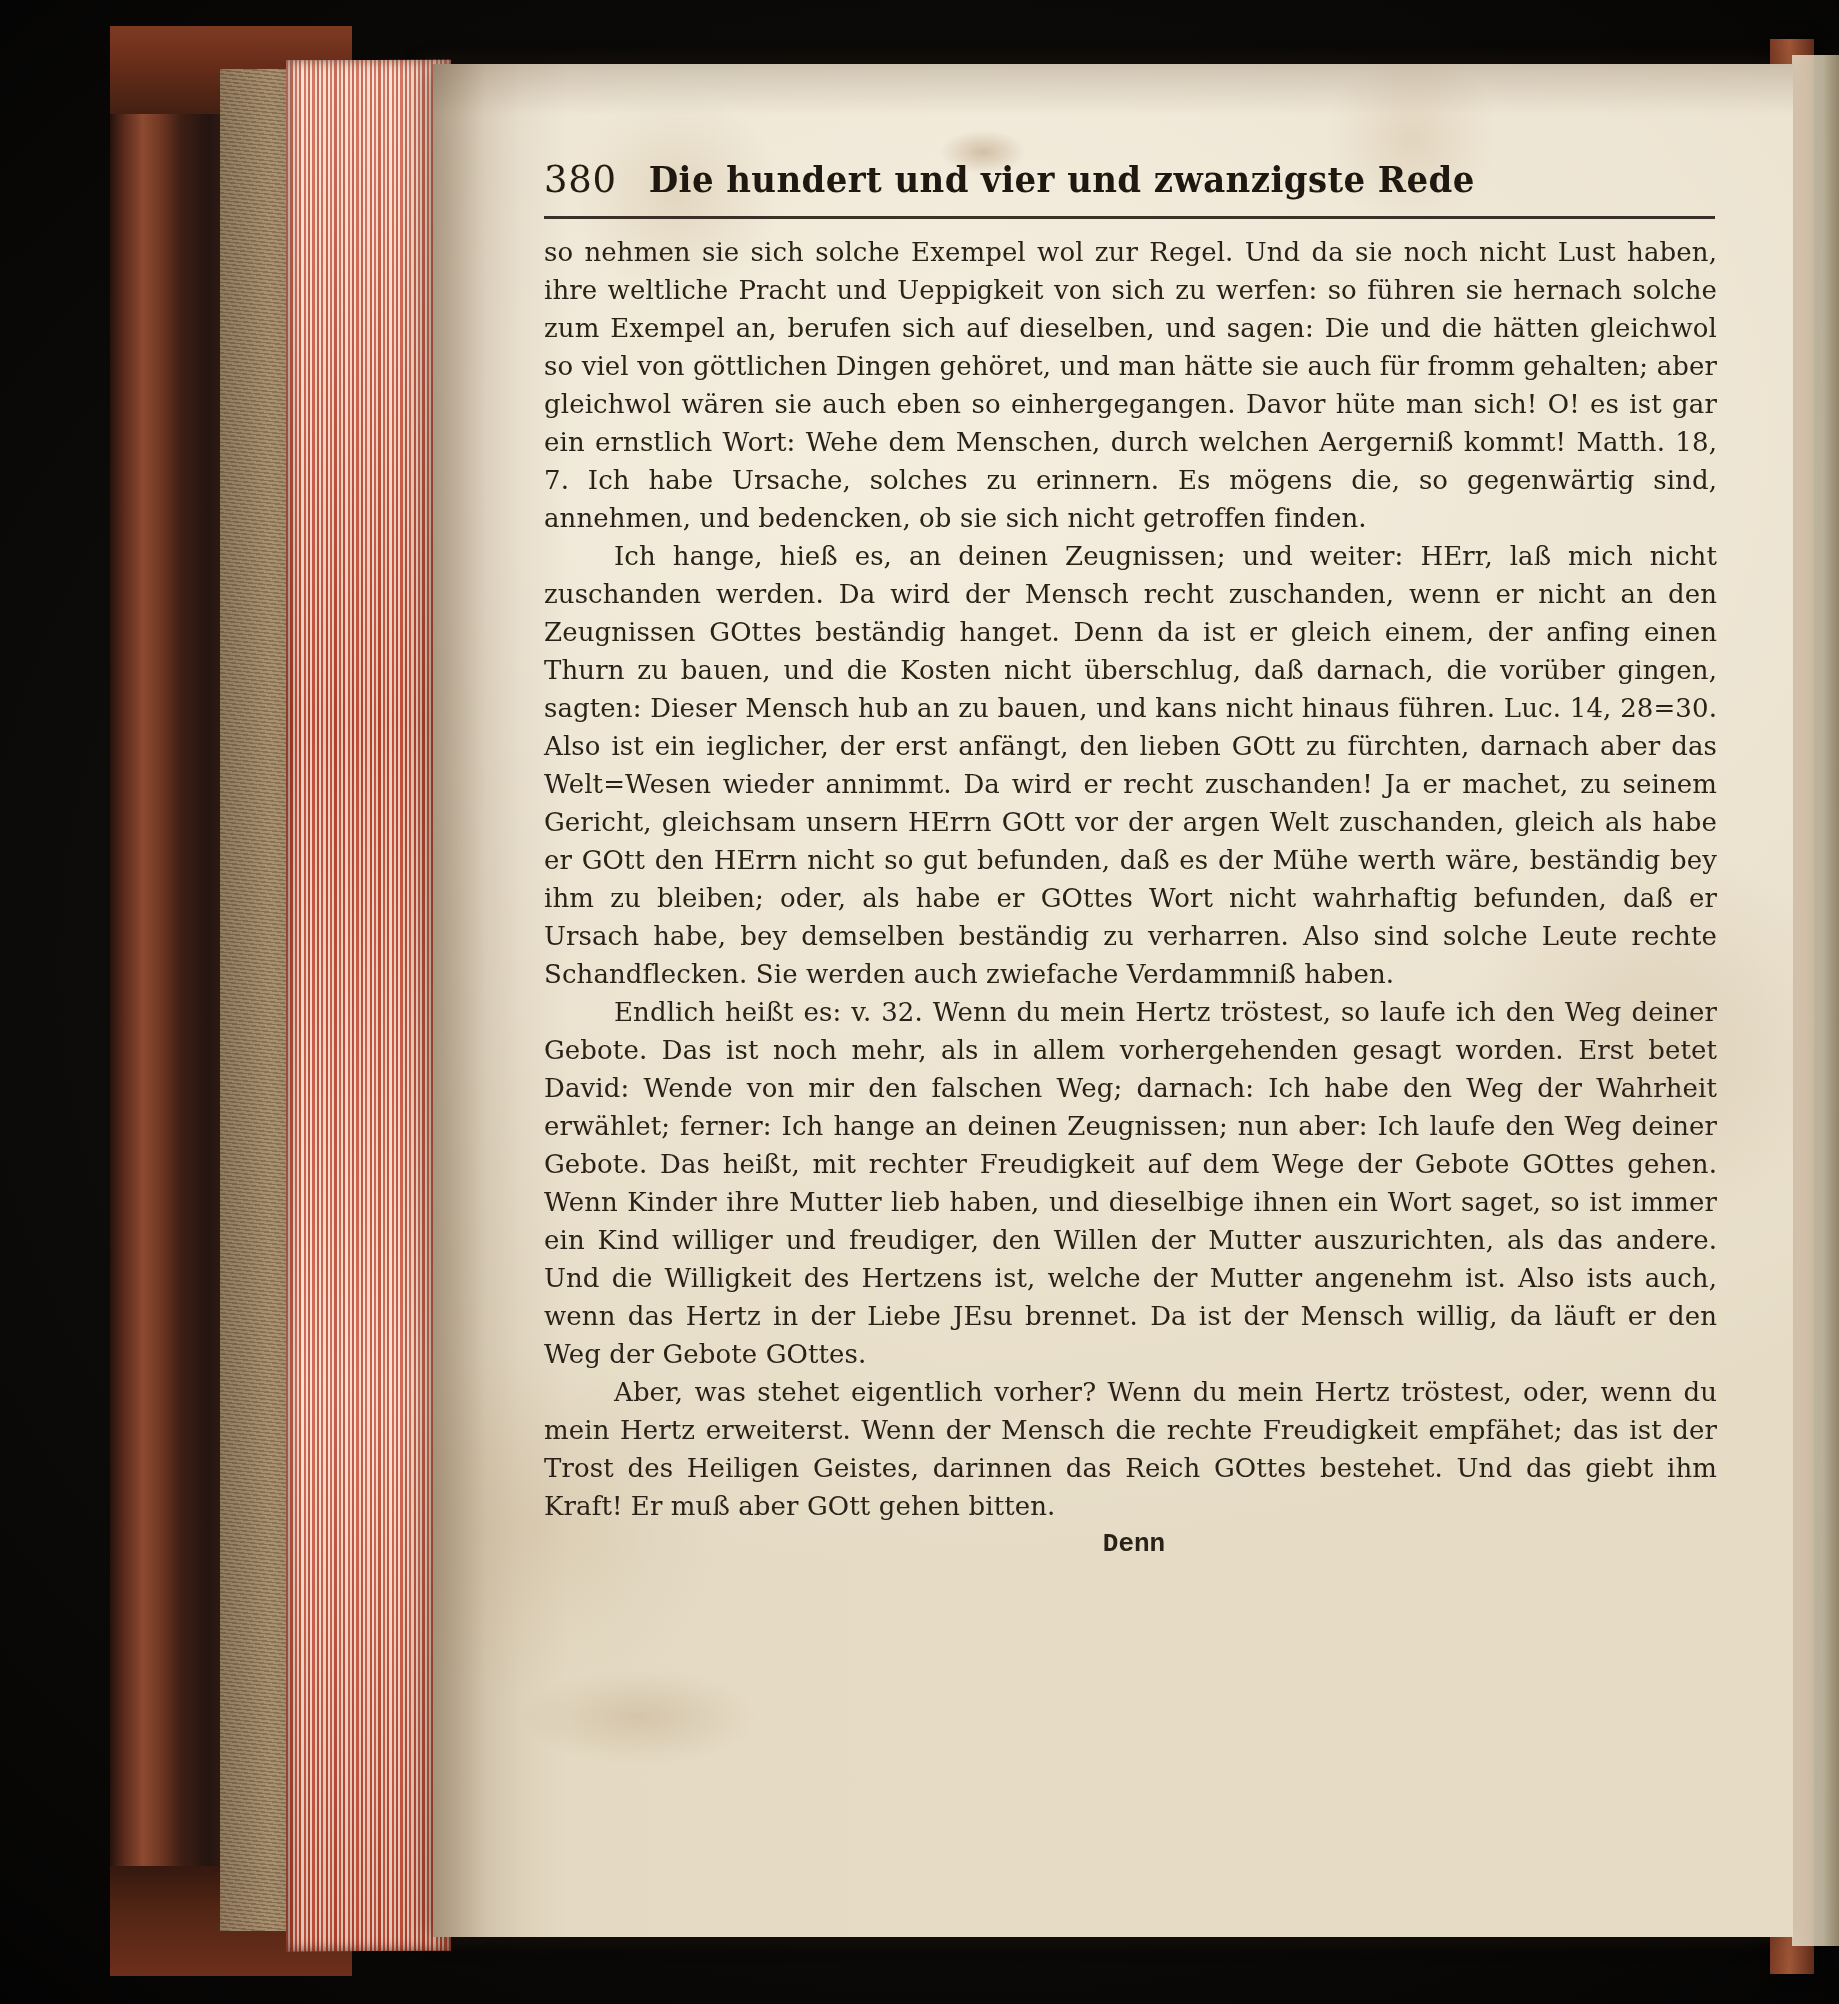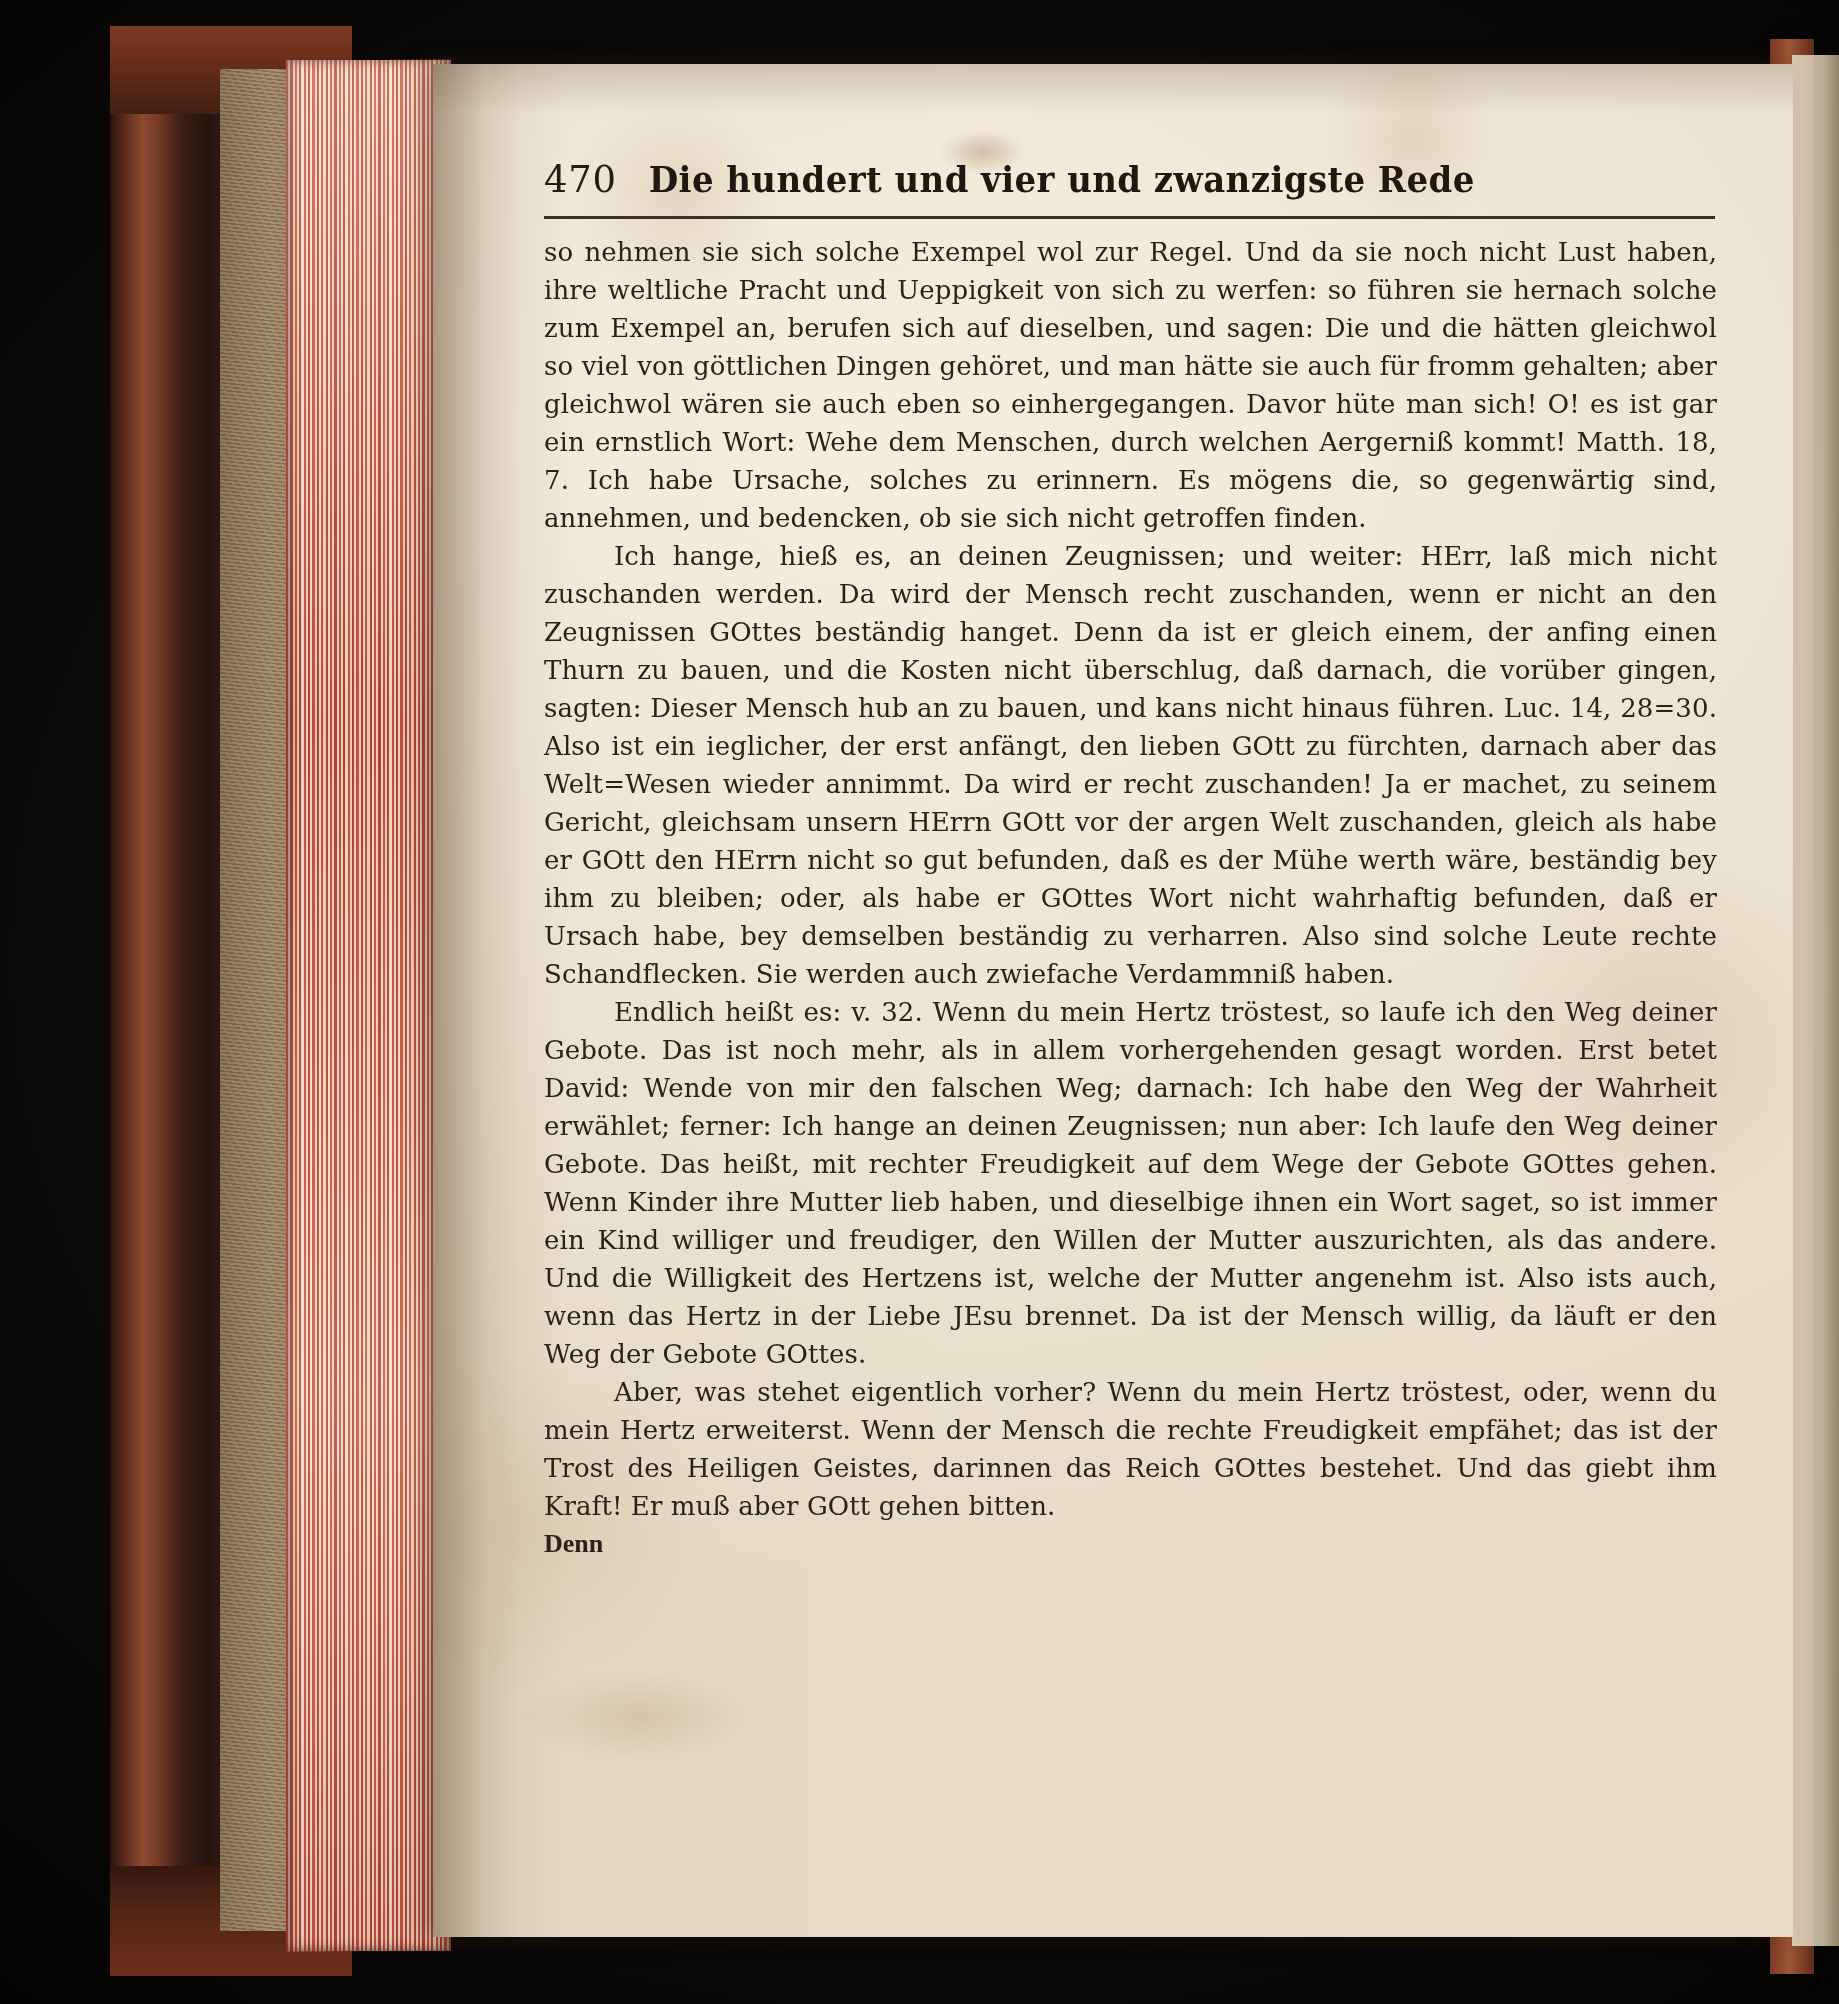--- a/index.html
+++ b/index.html
@@ -238,22 +238,22 @@
     text-indent: 0;
   }
   .body p.indent {
     text-indent: 70px;
   }
   .body p + p {
     margin-top: 0px;
   }
   .catchword {
     margin-top: 4.4px;
-    text-align: left;
-    font-family: Liberation Serif, serif;
+    text-align: center;
+    font-family: Liberation Mono, monospace;
     font-size: 26px;
     color: #2a2118;
     font-weight: bold;
   }
 </style>
 </head>
 <body>
 
 <div id="scan">
   <div class="bg-vignette"></div>
@@ -274,21 +274,21 @@
     <div class="page">
       <div class="page-grain"></div>
       <div class="page-foxing-a"></div>
       <div class="page-foxing-b"></div>
       <div class="page-shadow-gutter"></div>
       <div class="page-shadow-top"></div>
 
       <div class="text-col">
 
         <div class="header-row">
-          <div class="folio">470</div>
+          <div class="folio">380</div>
           <div class="running-title">Die hundert und vier und zwanzigste Rede</div>
         </div>
 
         <div class="rule"></div>
 
         <div class="body">
           <p>so nehmen sie sich solche Exempel wol zur Regel. Und da sie noch nicht Lust haben, ihre weltliche Pracht und Ueppigkeit von sich zu werfen: so führen sie hernach solche zum Exempel an, berufen sich auf dieselben, und sagen: Die und die hätten gleichwol so viel von göttlichen Dingen gehöret, und man hätte sie auch für fromm gehalten; aber gleichwol wären sie auch eben so einhergegangen. Davor hüte man sich! O! es ist gar ein ernstlich Wort: Wehe dem Menschen, durch welchen Aergerniß kommt! Matth. 18, 7. Ich habe Ursache, solches zu erinnern. Es mögens die, so gegenwärtig sind, annehmen, und bedencken, ob sie sich nicht getroffen finden.</p>
           <p class="indent">Ich hange, hieß es, an deinen Zeugnissen; und weiter: HErr, laß mich nicht zuschanden werden. Da wird der Mensch recht zuschanden, wenn er nicht an den Zeugnissen GOttes beständig hanget. Denn da ist er gleich einem, der anfing einen Thurn zu bauen, und die Kosten nicht überschlug, daß darnach, die vorüber gingen, sagten: Dieser Mensch hub an zu bauen, und kans nicht hinaus führen. Luc. 14, 28=30. Also ist ein ieglicher, der erst anfängt, den lieben GOtt zu fürchten, darnach aber das Welt=Wesen wieder annimmt. Da wird er recht zuschanden! Ja er machet, zu seinem Gericht, gleichsam unsern HErrn GOtt vor der argen Welt zuschanden, gleich als habe er GOtt den HErrn nicht so gut befunden, daß es der Mühe werth wäre, beständig bey ihm zu bleiben; oder, als habe er GOttes Wort nicht wahrhaftig befunden, daß er Ursach habe, bey demselben beständig zu verharren. Also sind solche Leute rechte Schandflecken. Sie werden auch zwiefache Verdammniß haben.</p>
           <p class="indent">Endlich heißt es: v. 32. Wenn du mein Hertz tröstest, so laufe ich den Weg deiner Gebote. Das ist noch mehr, als in allem vorhergehenden gesagt worden. Erst betet David: Wende von mir den falschen Weg; darnach: Ich habe den Weg der Wahrheit erwählet; ferner: Ich hange an deinen Zeugnissen; nun aber: Ich laufe den Weg deiner Gebote. Das heißt, mit rechter Freudigkeit auf dem Wege der Gebote GOttes gehen. Wenn Kinder ihre Mutter lieb haben, und dieselbige ihnen ein Wort saget, so ist immer ein Kind williger und freudiger, den Willen der Mutter auszurichten, als das andere. Und die Willigkeit des Hertzens ist, welche der Mutter angenehm ist. Also ists auch, wenn das Hertz in der Liebe JEsu brennet. Da ist der Mensch willig, da läuft er den Weg der Gebote GOttes.</p>
           <p class="indent">Aber, was stehet eigentlich vorher? Wenn du mein Hertz tröstest, oder, wenn du mein Hertz erweiterst. Wenn der Mensch die rechte Freudigkeit empfähet; das ist der Trost des Heiligen Geistes, darinnen das Reich GOttes bestehet. Und das giebt ihm Kraft! Er muß aber GOtt gehen bitten.</p>

